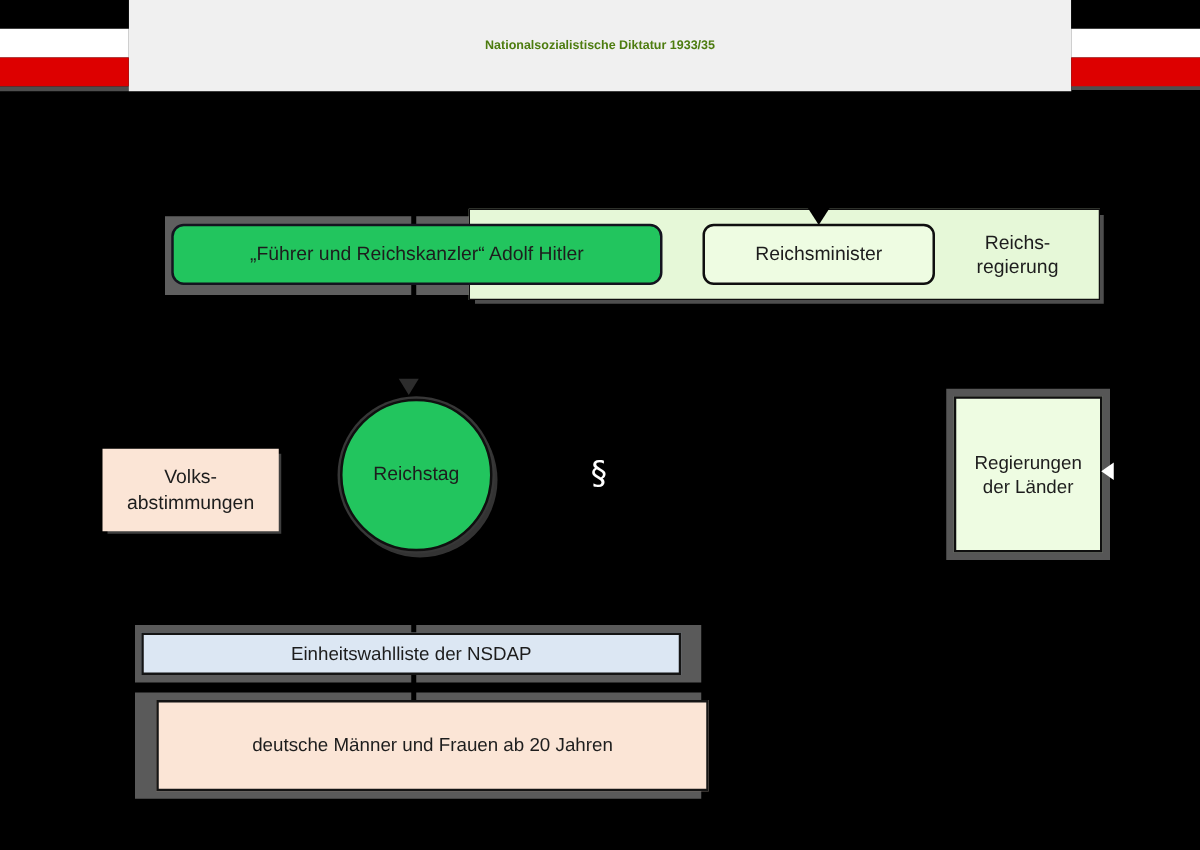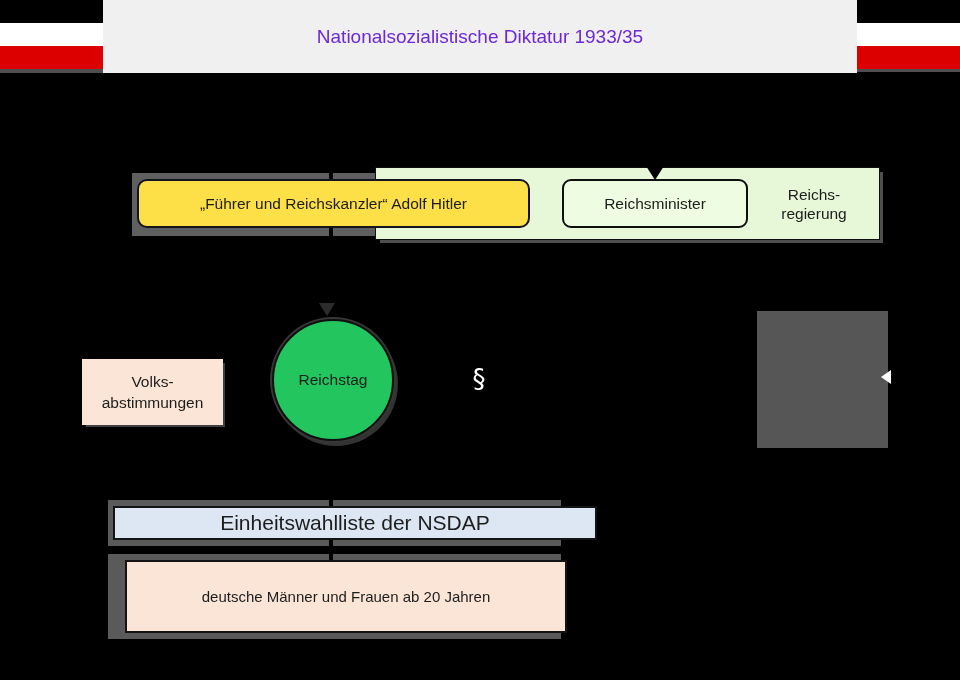--- a/index.html
+++ b/index.html
@@ -9,21 +9,21 @@
   }
   .abs{position:absolute;box-sizing:border-box;}
   .center{display:flex;align-items:center;justify-content:center;text-align:center;}
   .col{flex-direction:column;}
   .shadow-rect{background:#5a5a5a;z-index:1;}
   .gap-seg{background:#000;z-index:2;width:4px;}
   .node{z-index:3;}
 
   
   .title-box{left:103px;top:0;width:754px;height:73px;background:#f0f0f0;z-index:3;}
-  .title-box .t{font-weight:400;font-size:19px;color:#6d28d9;}
+  .title-box .t{font-weight:700;font-size:10px;color:#4d7c0f;}
   .flag{width:103px;height:69px;z-index:4;display:flex;flex-direction:column;}
   .flag .stripe{flex:1;}
   .flag-shadow{height:4px;width:103px;background:#4e4e4e;z-index:3;}
 
   
   .hitler-shadow{left:132px;top:173px;width:399px;height:63px;background:#5f5f5f;}
   .green-box{left:375px;top:167px;width:505px;height:73px;background:#e6f8d8;
     border:1.5px solid #0f0f0f;z-index:2;box-shadow:4px 4px 0 -1px #4e4e4e;}
   .hitler-box{left:137px;top:179px;width:393px;height:49px;background:#dce7f3;
     border:2px solid #14141f;border-radius:10px;font-size:15.5px;}
@@ -44,22 +44,22 @@
   .section-symbol{left:462px;top:360px;width:34px;height:38px;color:#fff;
     font-size:26px;z-index:3;font-family:"DejaVu Sans","Liberation Sans",sans-serif;}
   .laender-shadow{left:757px;top:311px;width:131px;height:137px;background:#565656;}
   .laender-box{left:763px;top:317px;width:119px;height:125px;background:#eafbe0;
     border:2px solid #0f0f0f;font-size:15px;line-height:19px;}
   .tri-left-white{left:881px;top:370px;width:0;height:0;z-index:4;
     border-top:7px solid transparent;border-bottom:7px solid transparent;border-right:10px solid #fff;}
 
   
   .einheits-shadow{left:108px;top:500px;width:453px;height:46px;}
-  .einheits-box{left:113px;top:506px;width:484px;height:34px;background:#dce7f3;
-    border:2px solid #141414;font-size:21px;}
+  .einheits-box{left:113px;top:506px;width:432px;height:34px;background:#dce7f3;
+    border:2px solid #141414;font-size:15px;}
   .citizens-shadow{left:108px;top:554px;width:453px;height:85px;}
   .citizens-box{left:113px;top:560px;width:442px;height:73px;background:#fbe5d6;
     border:2px solid #141414;font-size:15px;line-height:19.5px;}
 </style>
 </head>
 <body>
 
 <div class="stage">
 
   <div class="abs flag" style="left:0;top:0;">
@@ -78,21 +78,21 @@
     <div class="stripe" style="background-color: rgb(255, 255, 255);"></div>
     <div class="stripe" style="background-color: rgb(221, 0, 0);"></div>
   </div>
   <div class="abs flag-shadow" style="left:857px;top:68px;"></div>
 
   <div class="abs hitler-shadow shadow-rect"></div>
   <div class="abs green-box" style="background-color: rgb(230, 248, 216);"></div>
   <div class="abs gap-seg" style="left:329px;top:172px;height:8px;"></div>
   <div class="abs gap-seg" style="left:329px;top:227px;height:10px;"></div>
 
-  <div class="abs hitler-box center node" style="background-color: #fde047;">
+  <div class="abs hitler-box center node" style="background-color: #22c55e;">
     <span>„Führer und Reichskanzler“ Adolf Hitler</span>
   </div>
 
   <div class="abs tri-down-black"></div>
 
   <div class="abs minister-box center node" style="background-color: rgb(238, 252, 226);">
     <span>Reichsminister</span>
   </div>
 
   <div class="abs regierung-label center col node">
@@ -109,20 +109,24 @@
 
   <div class="abs reichstag-circle center node" style="background-color: #22c55e;">
     <span>Reichstag</span>
   </div>
 
   <div class="abs section-symbol center">
     <span>§</span>
   </div>
 
   <div class="abs laender-shadow shadow-rect"></div>
+  <div class="abs laender-box center col node" style="background-color: rgb(238, 252, 226);">
+    <span>Regierungen</span>
+    <span>der Länder</span>
+  </div>
   <div class="abs tri-left-white"></div>
 
   <div class="abs einheits-shadow shadow-rect"></div>
   <div class="abs gap-seg" style="left:329px;top:499px;height:8px;"></div>
   <div class="abs einheits-box center node" style="background-color: rgb(220, 231, 243);">
     <span>Einheitswahlliste der NSDAP</span>
   </div>
   <div class="abs gap-seg" style="left:329px;top:539px;height:8px;"></div>
 
   <div class="abs citizens-shadow shadow-rect"></div>

